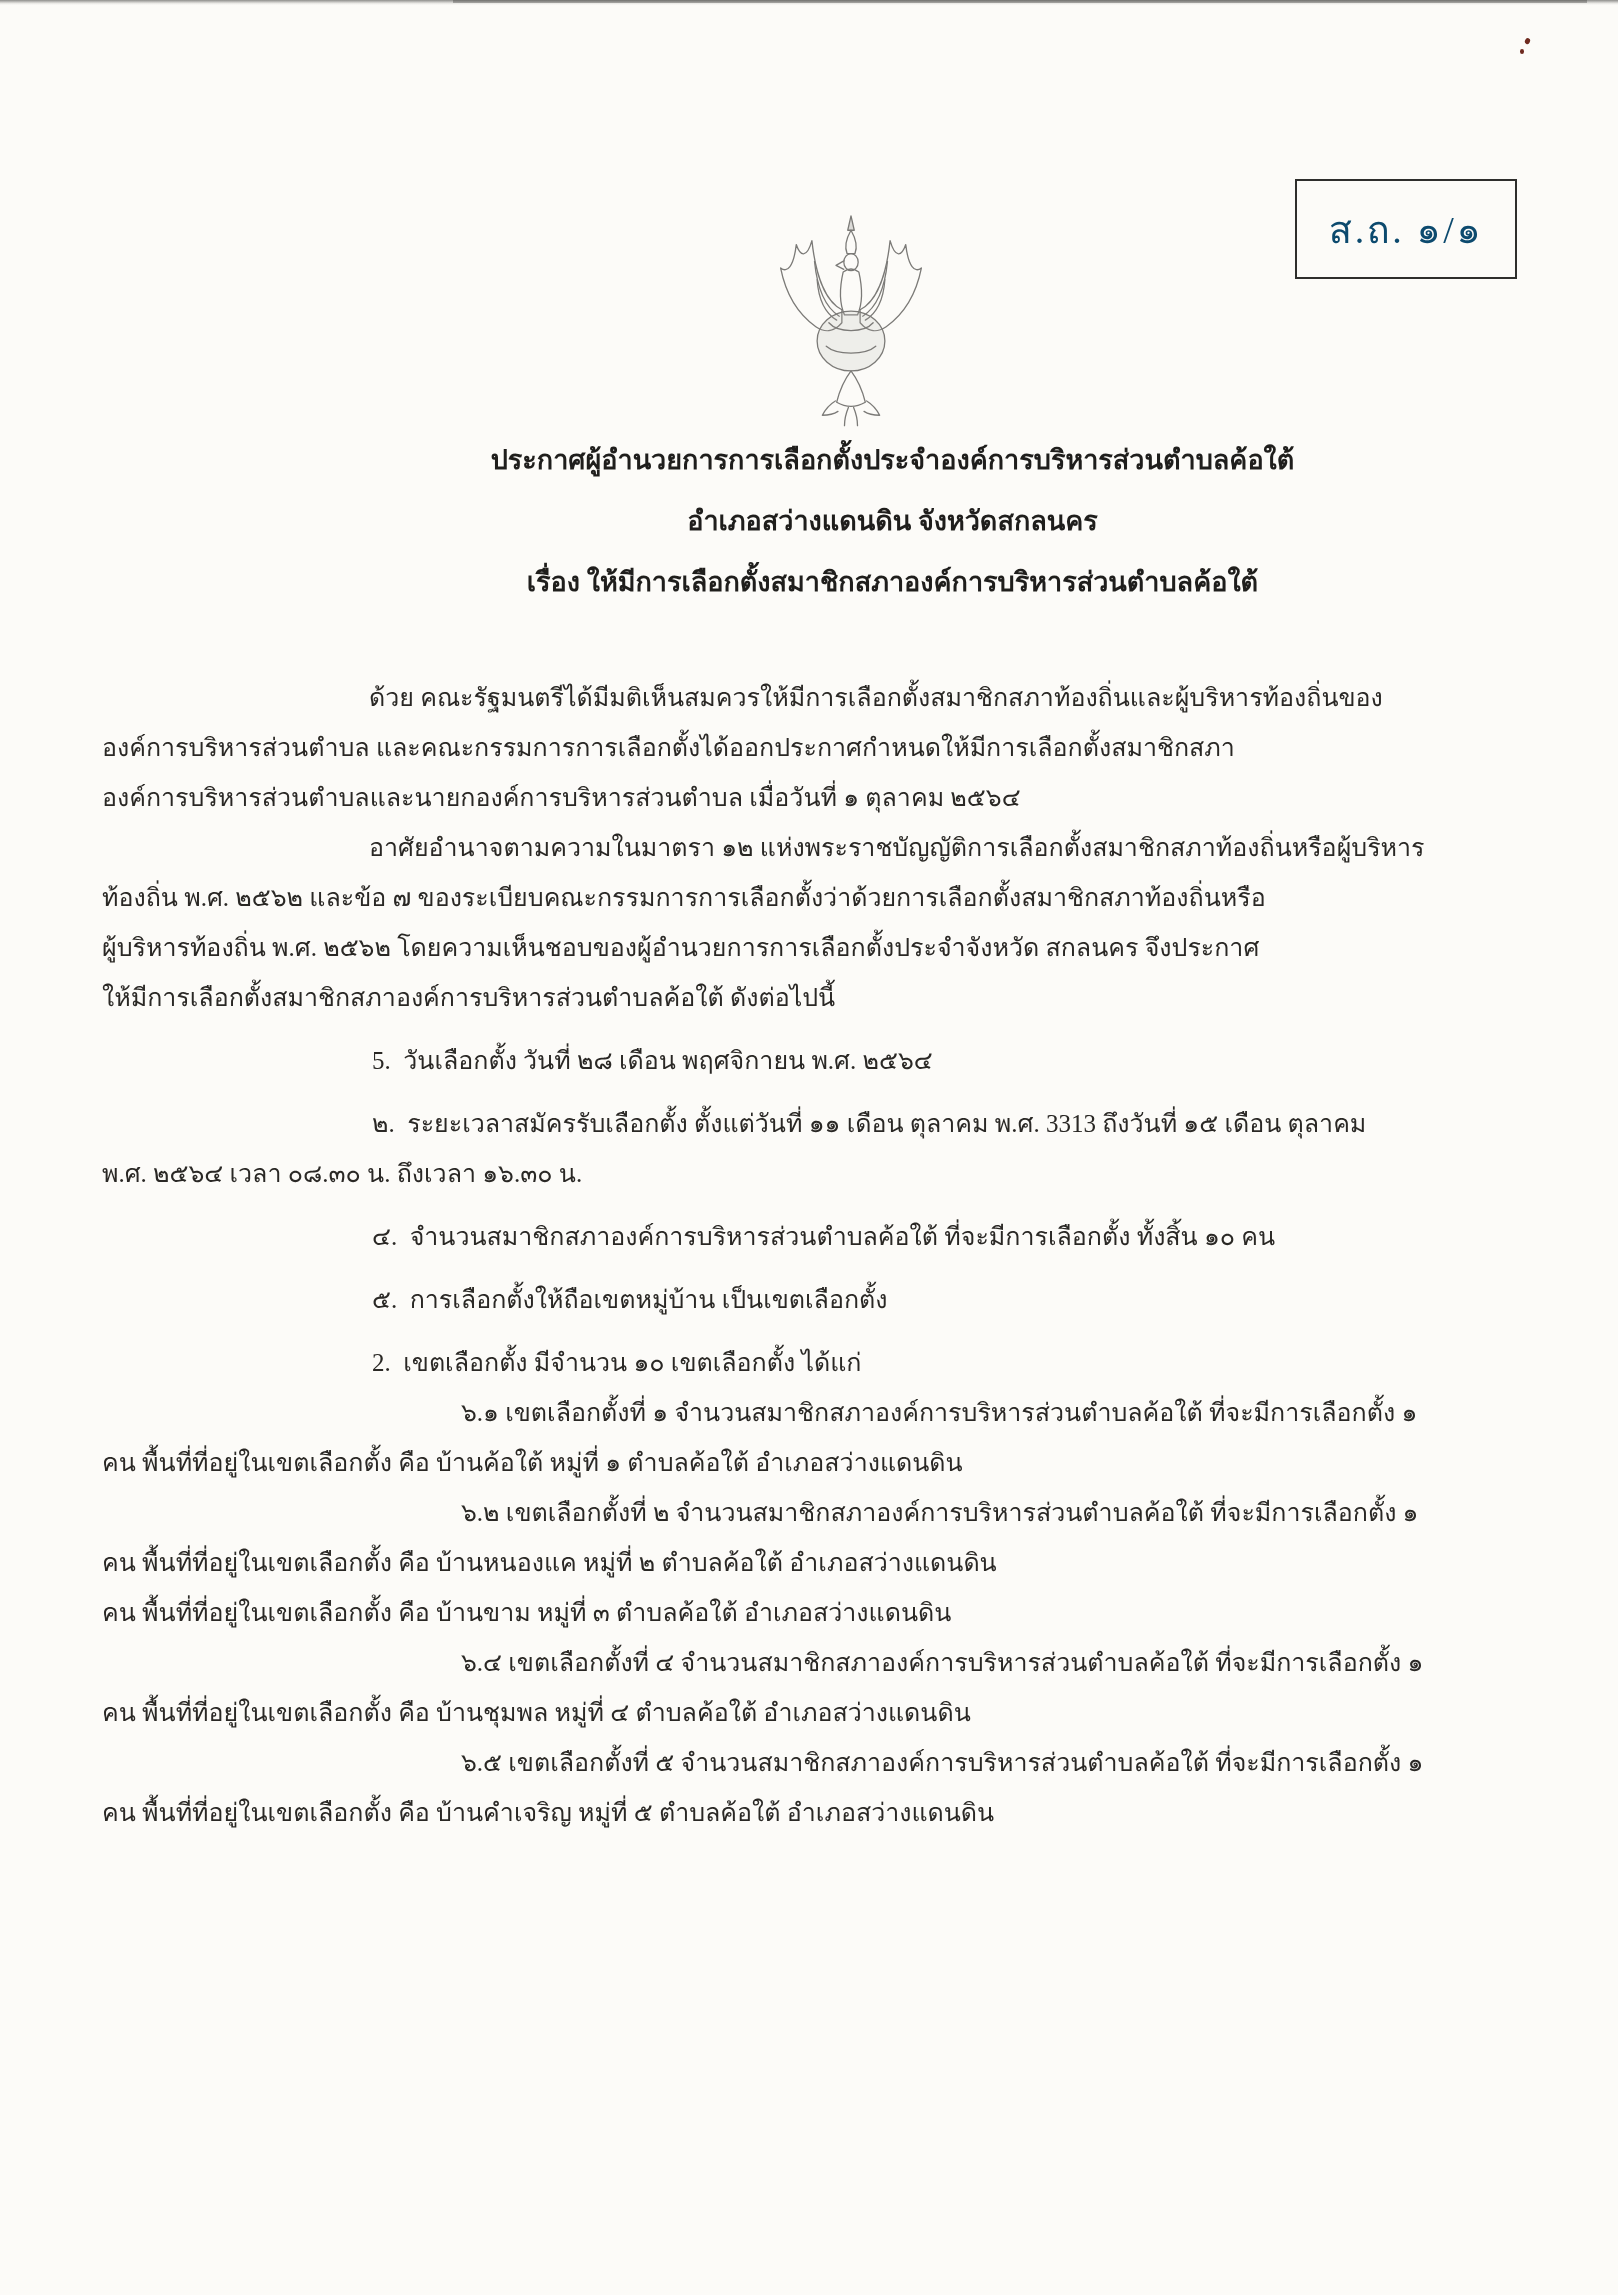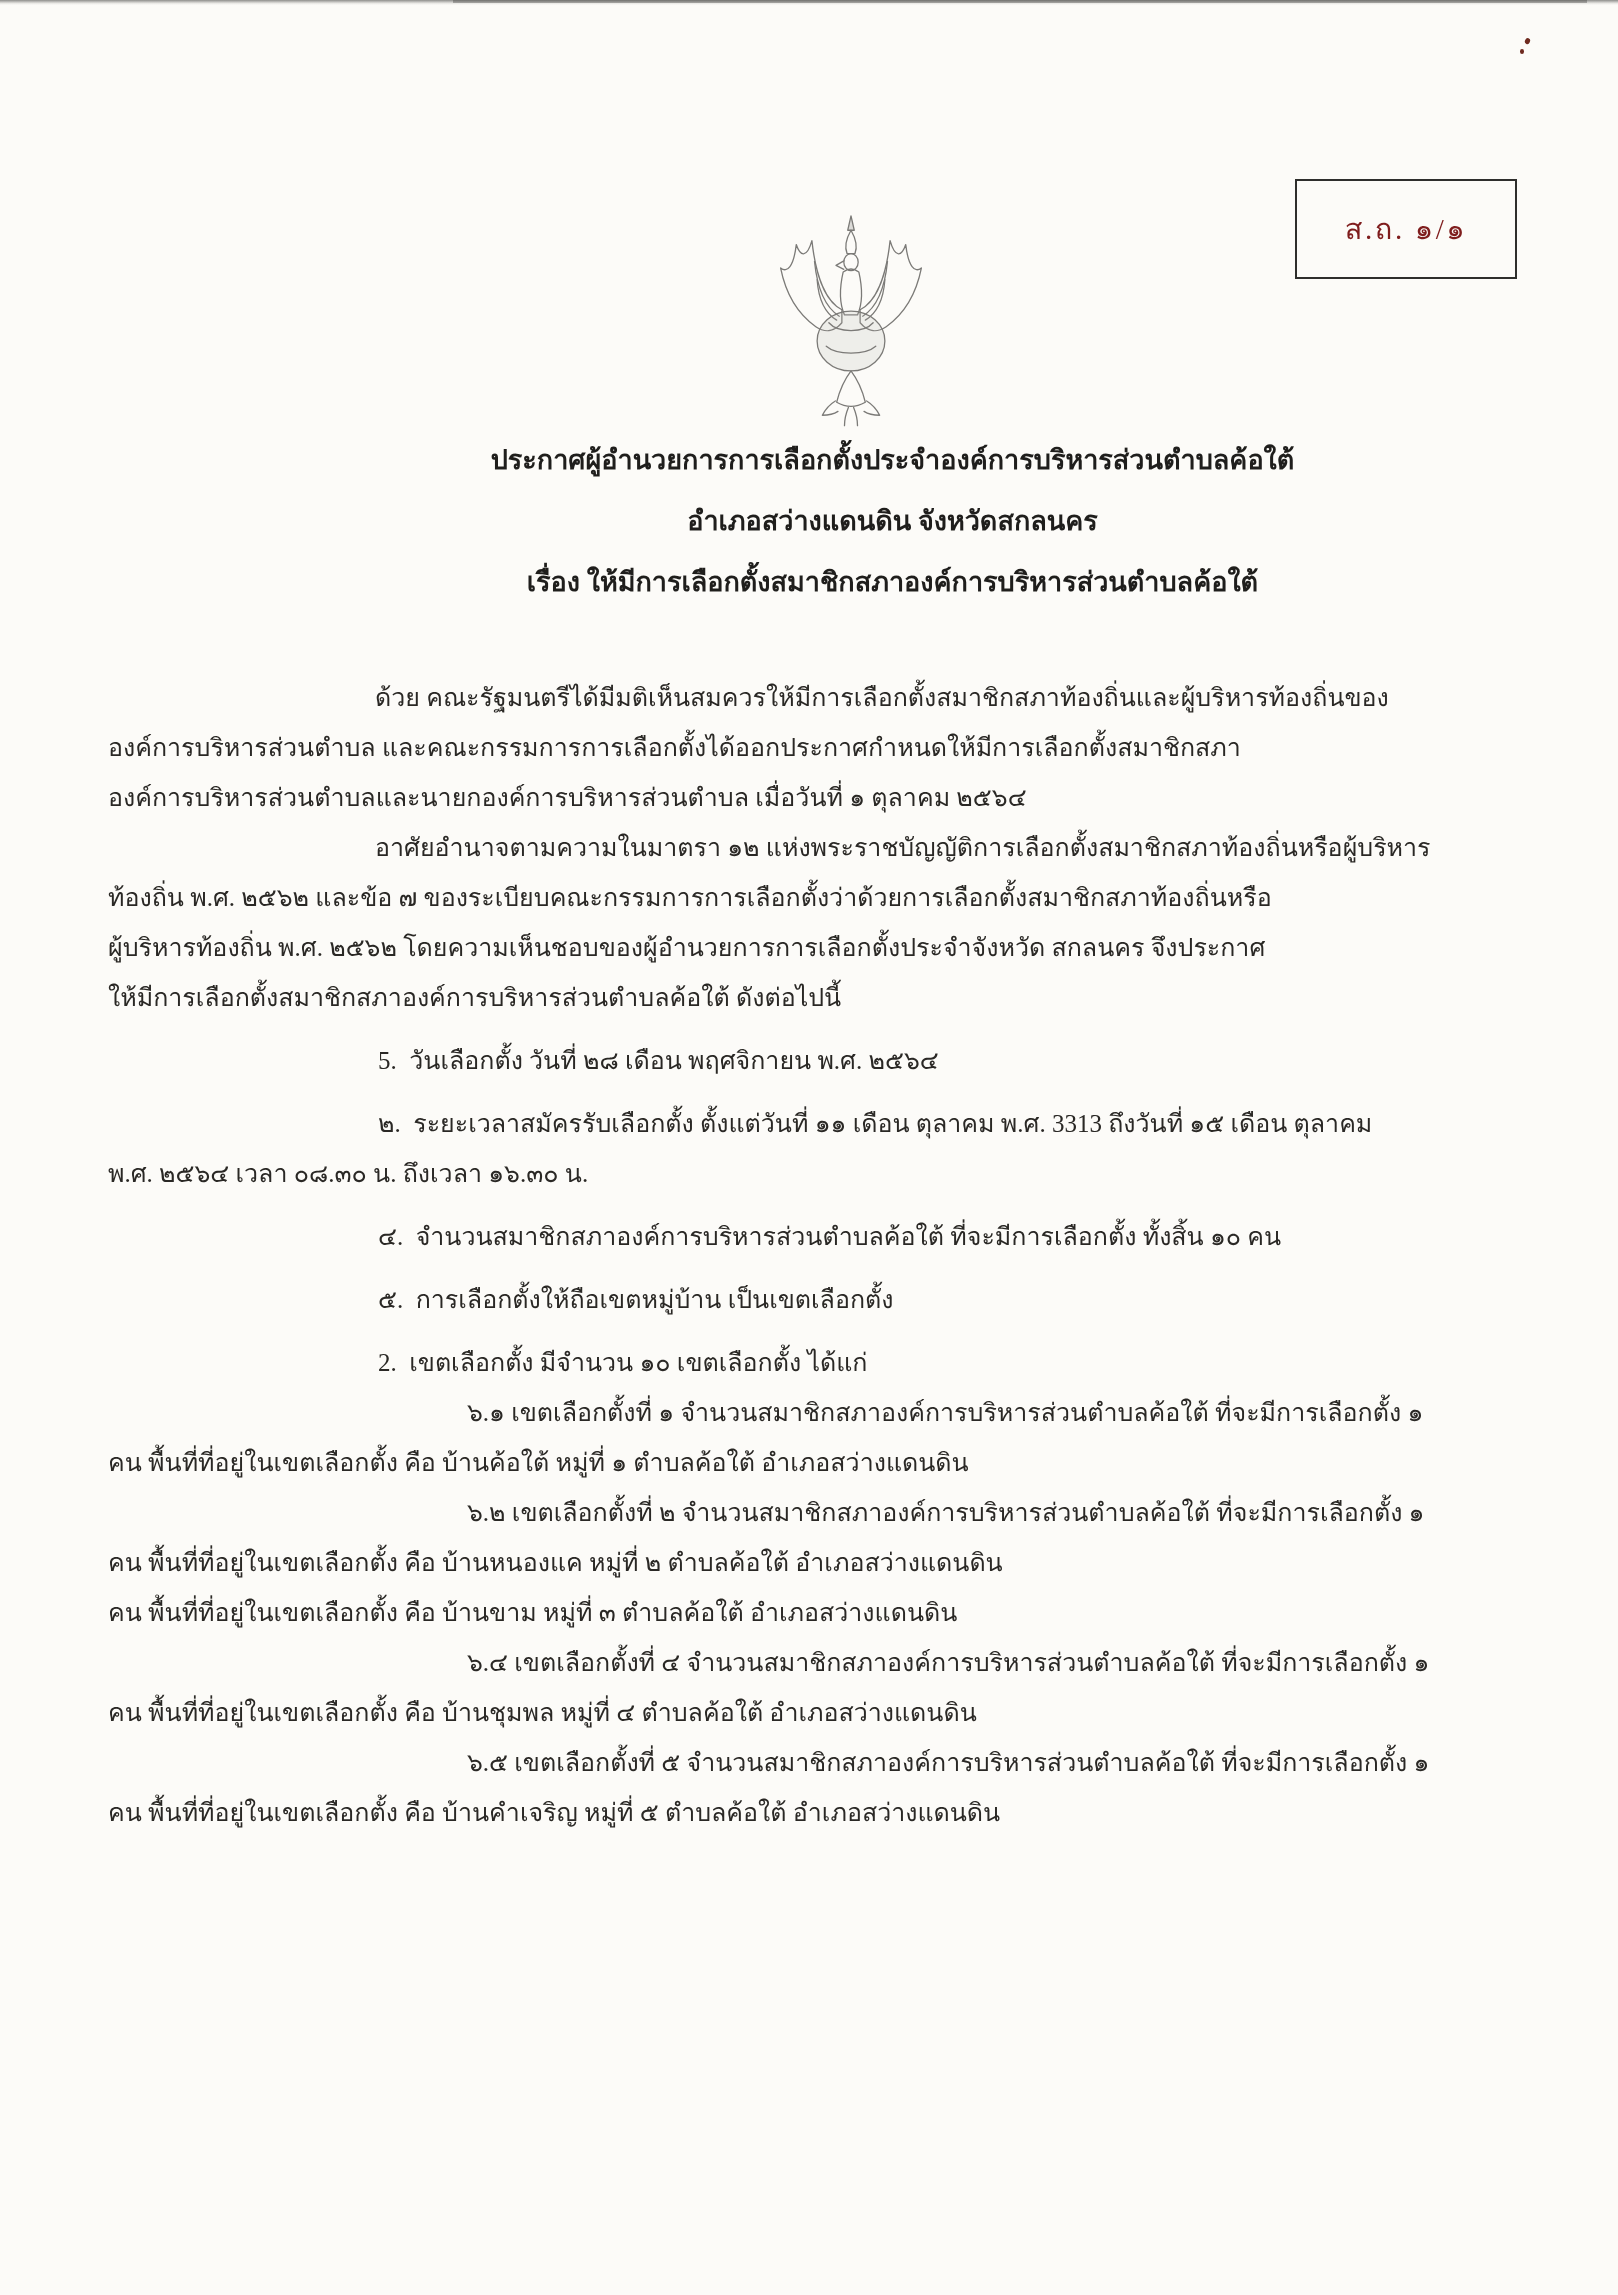--- a/index.html
+++ b/index.html
@@ -21,29 +21,29 @@
   }
   .red-dot{position:absolute;border-radius:50%;background:#6e2a1f;}
   .red-dot.d1{left:1525px;top:38px;width:4.6px;height:6px;transform:rotate(25deg);}
   .red-dot.d2{left:1520px;top:49px;width:4px;height:4.6px;}
   .form-box{
     position:absolute;left:1295px;top:179px;width:222px;height:100px;
     border:2px solid #2e2e2c;
     display:flex;align-items:center;justify-content:center;
     box-sizing:border-box;
   }
-  .form-box span{font-size:29px;letter-spacing:2.6px;color:#7f1d1d;}
+  .form-box span{font-size:38px;letter-spacing:2.6px;color:#0c4a6e;}
   .emblem{position:absolute;left:766px;top:212px;width:170px;height:215px;opacity:.8;}
   .titles{
     position:absolute;top:430px;left:0;width:100%;
     text-align:center;transform:translateX(83px);
     font-size:27px;font-weight:bold;line-height:61px;color:#1f1e1c;
   }
   .doc-body{
-    position:absolute;top:673px;left:108px;width:1417px;
+    position:absolute;top:673px;left:102px;width:1417px;
     font-size:25px;line-height:50px;
   }
   .bline{white-space:pre-wrap;}
   .bline.indent{text-indent:267px;}
   .bline.item{margin-left:270px;margin-top:13px;}
   .bline.sub{margin-left:359px;}
   .bline.flush{}
 </style>
 </head>
 <body>

